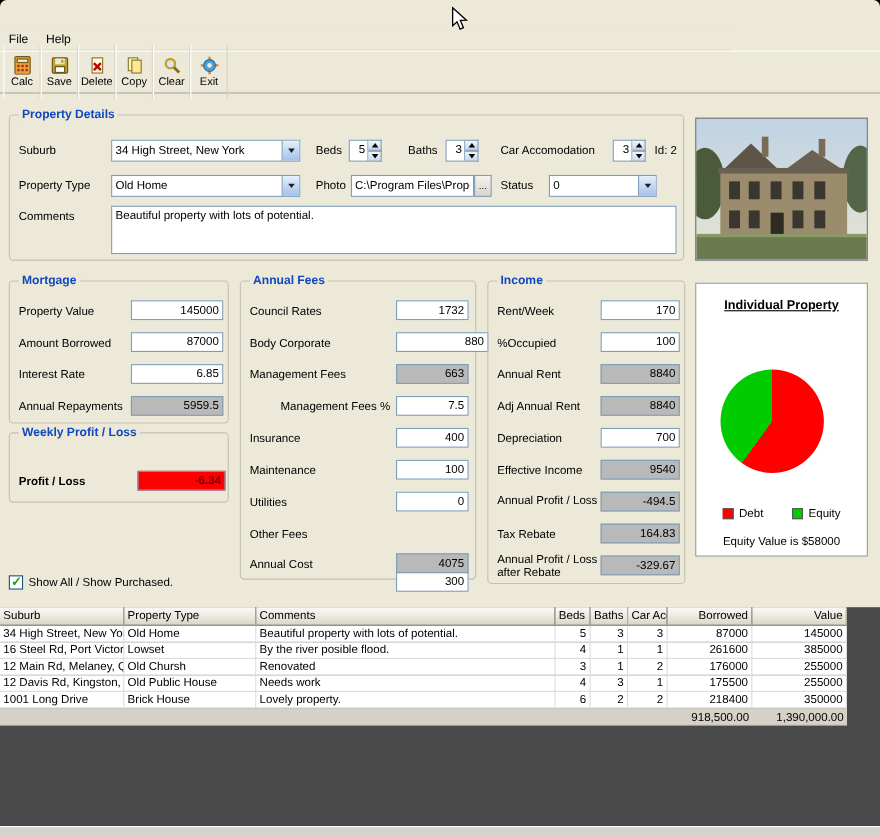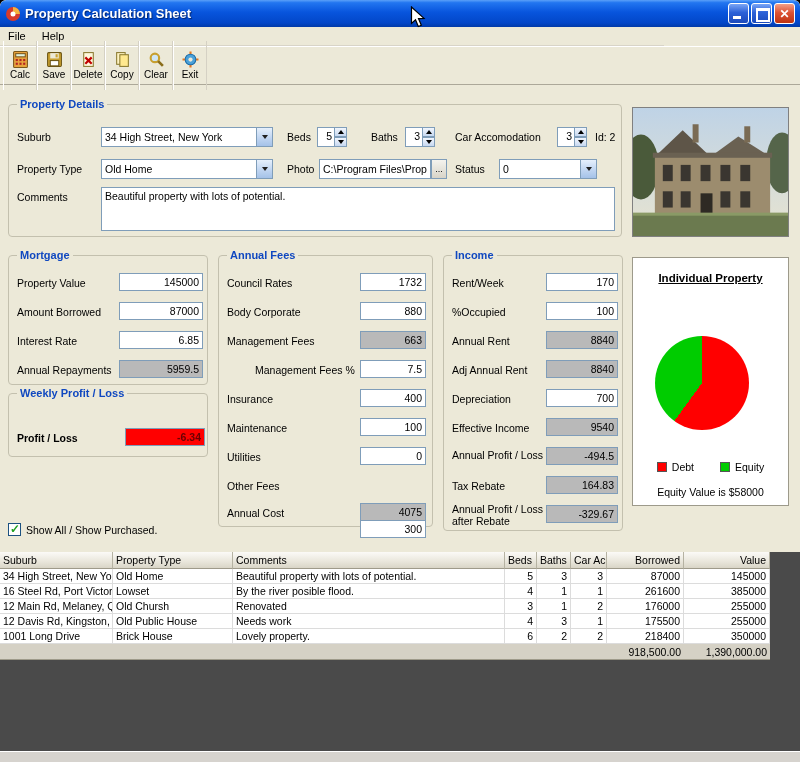--- a/index.html
+++ b/index.html
@@ -95,31 +95,20 @@
 
   .bottom-strip { position:absolute; left:0; top:751px; width:800px; height:11px; background:#D6D3CE; border-top:1px solid #fff; }
 
   .cursor { position:absolute; left:410px; top:6px; z-index:50; }
 </style>
 </head>
 <body>
 
 <div class="window">
 
-  <div class="titlebar">
-    <svg class="title-icon" viewBox="0 0 16 16">
-      <circle cx="8" cy="8" r="7" fill="#D93A2B"></circle>
-      <path d="M8 1 A7 7 0 0 1 15 8 L8 8 Z" fill="#F5B13D"></path>
-      <circle cx="8" cy="8" r="2.5" fill="#fff"></circle>
-    </svg>
-    <span class="title-text">Property Calculation Sheet</span>
-    <span class="tb-btn tb-min"></span>
-    <span class="tb-btn tb-max"></span>
-    <span class="tb-btn tb-close"></span>
-  </div>
 
   <div class="menubar">
     <span class="menu-item">File</span>
     <span class="menu-item">Help</span>
   </div>
 
   <div class="toolbar">
     <div class="tool-btn">
       <svg width="17" height="17" viewBox="0 0 16 16">
           <rect x="1.5" y="0.5" width="13" height="15" rx="1" fill="#E8A33D" stroke="#7A571B"></rect>
@@ -282,21 +271,21 @@
     <span class="gb-title">Weekly Profit / Loss</span>
     <span class="flabel" style="left:8px; top:38px; font-weight:bold;">Profit / Loss</span>
     <input class="txt num redfield" readonly="" style="left: 116px; top: 34px; width: 80px;" value="-6.34">
   </div>
 
   <div class="groupbox" style="left:218px; top:255px; width:215px; height:272px;">
     <span class="gb-title">Annual Fees</span>
     <span class="flabel" style="left:8px; top:21px;">Council Rates</span>
     <input class="txt num" style="left: 141px; top: 17px; width: 66px;" value="1732">
     <span class="flabel" style="left:8px; top:50px;">Body Corporate</span>
-    <input class="txt num" style="left: 141px; top: 46px; width: 66px;" value="880">
+    <input class="txt num" style="left: 141px; top: 46px; width: 84px;" value="880">
     <span class="flabel" style="left:8px; top:79px;">Management Fees</span>
     <input class="txt num ro" readonly="" style="left: 141px; top: 75px; width: 66px;" value="663">
     <span class="flabel" style="left:8px; top:108px;padding-left:28px;">Management Fees %</span>
     <input class="txt num" style="left: 141px; top: 104px; width: 66px;" value="7.5">
     <span class="flabel" style="left:8px; top:137px;">Insurance</span>
     <input class="txt num" style="left: 141px; top: 133px; width: 66px;" value="400">
     <span class="flabel" style="left:8px; top:166px;">Maintenance</span>
     <input class="txt num" style="left: 141px; top: 162px; width: 66px;" value="100">
     <span class="flabel" style="left:8px; top:195px;">Utilities</span>
     <input class="txt num" style="left: 141px; top: 191px; width: 66px;" value="0">

